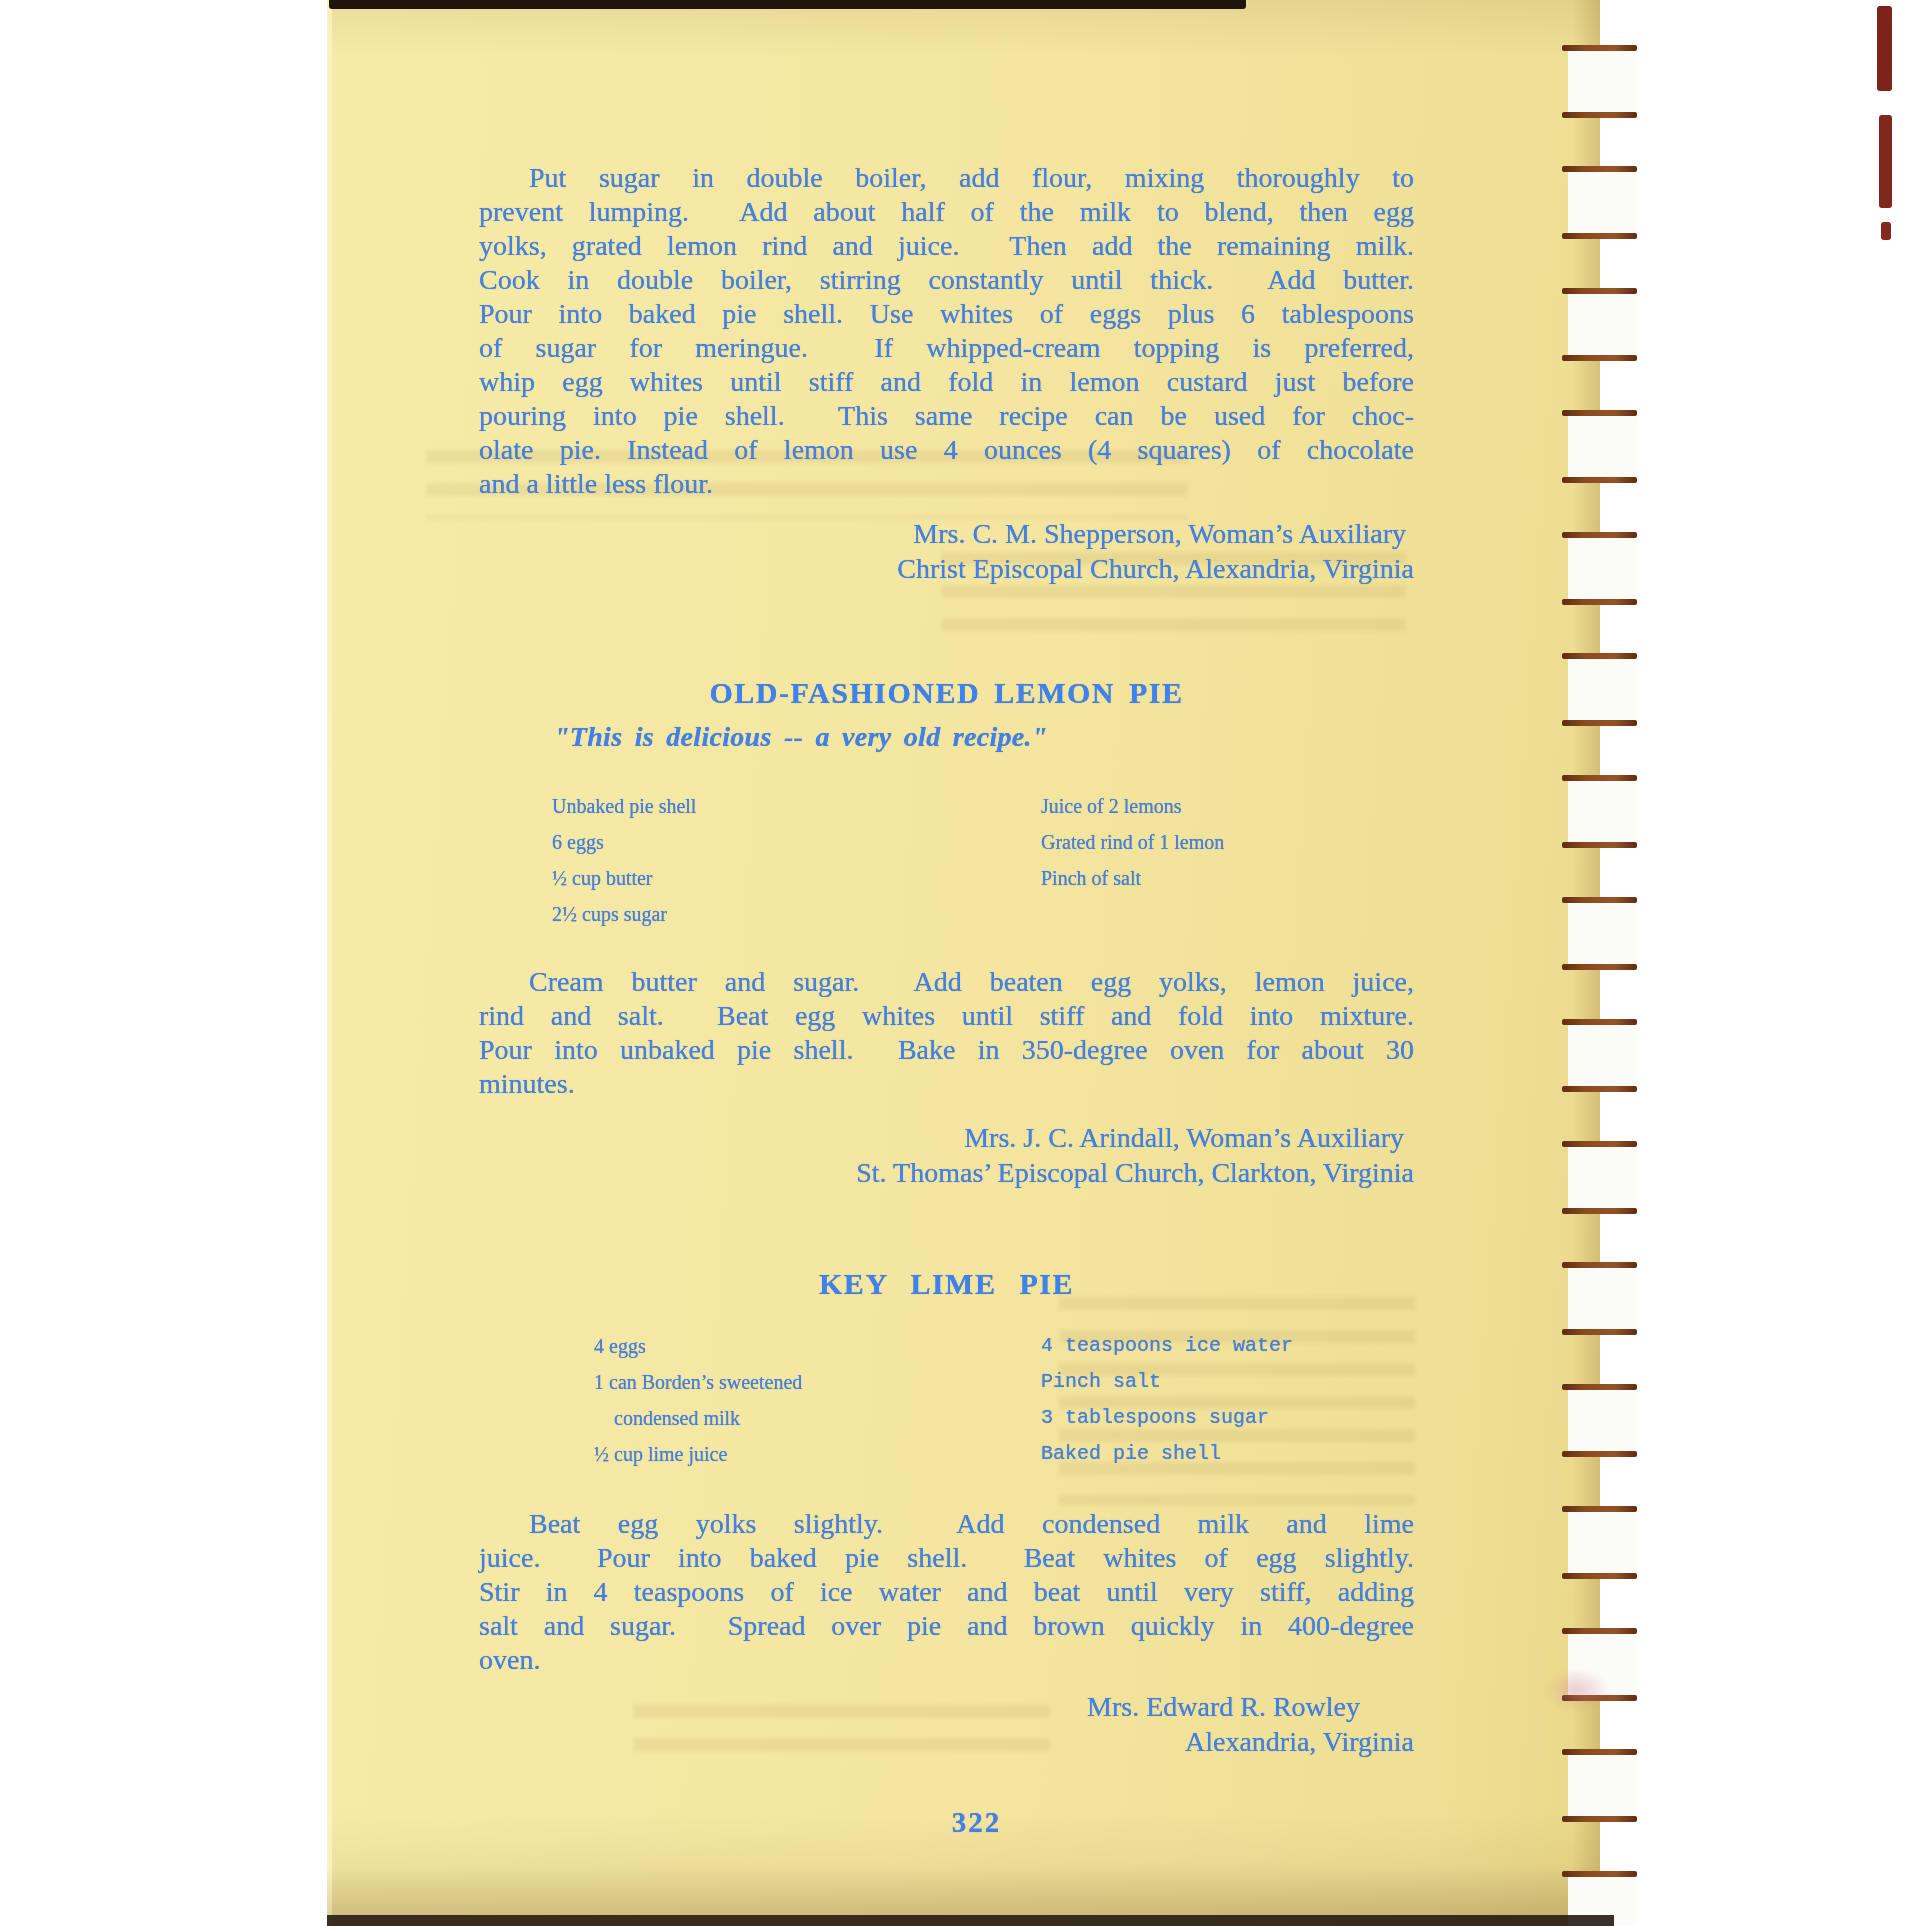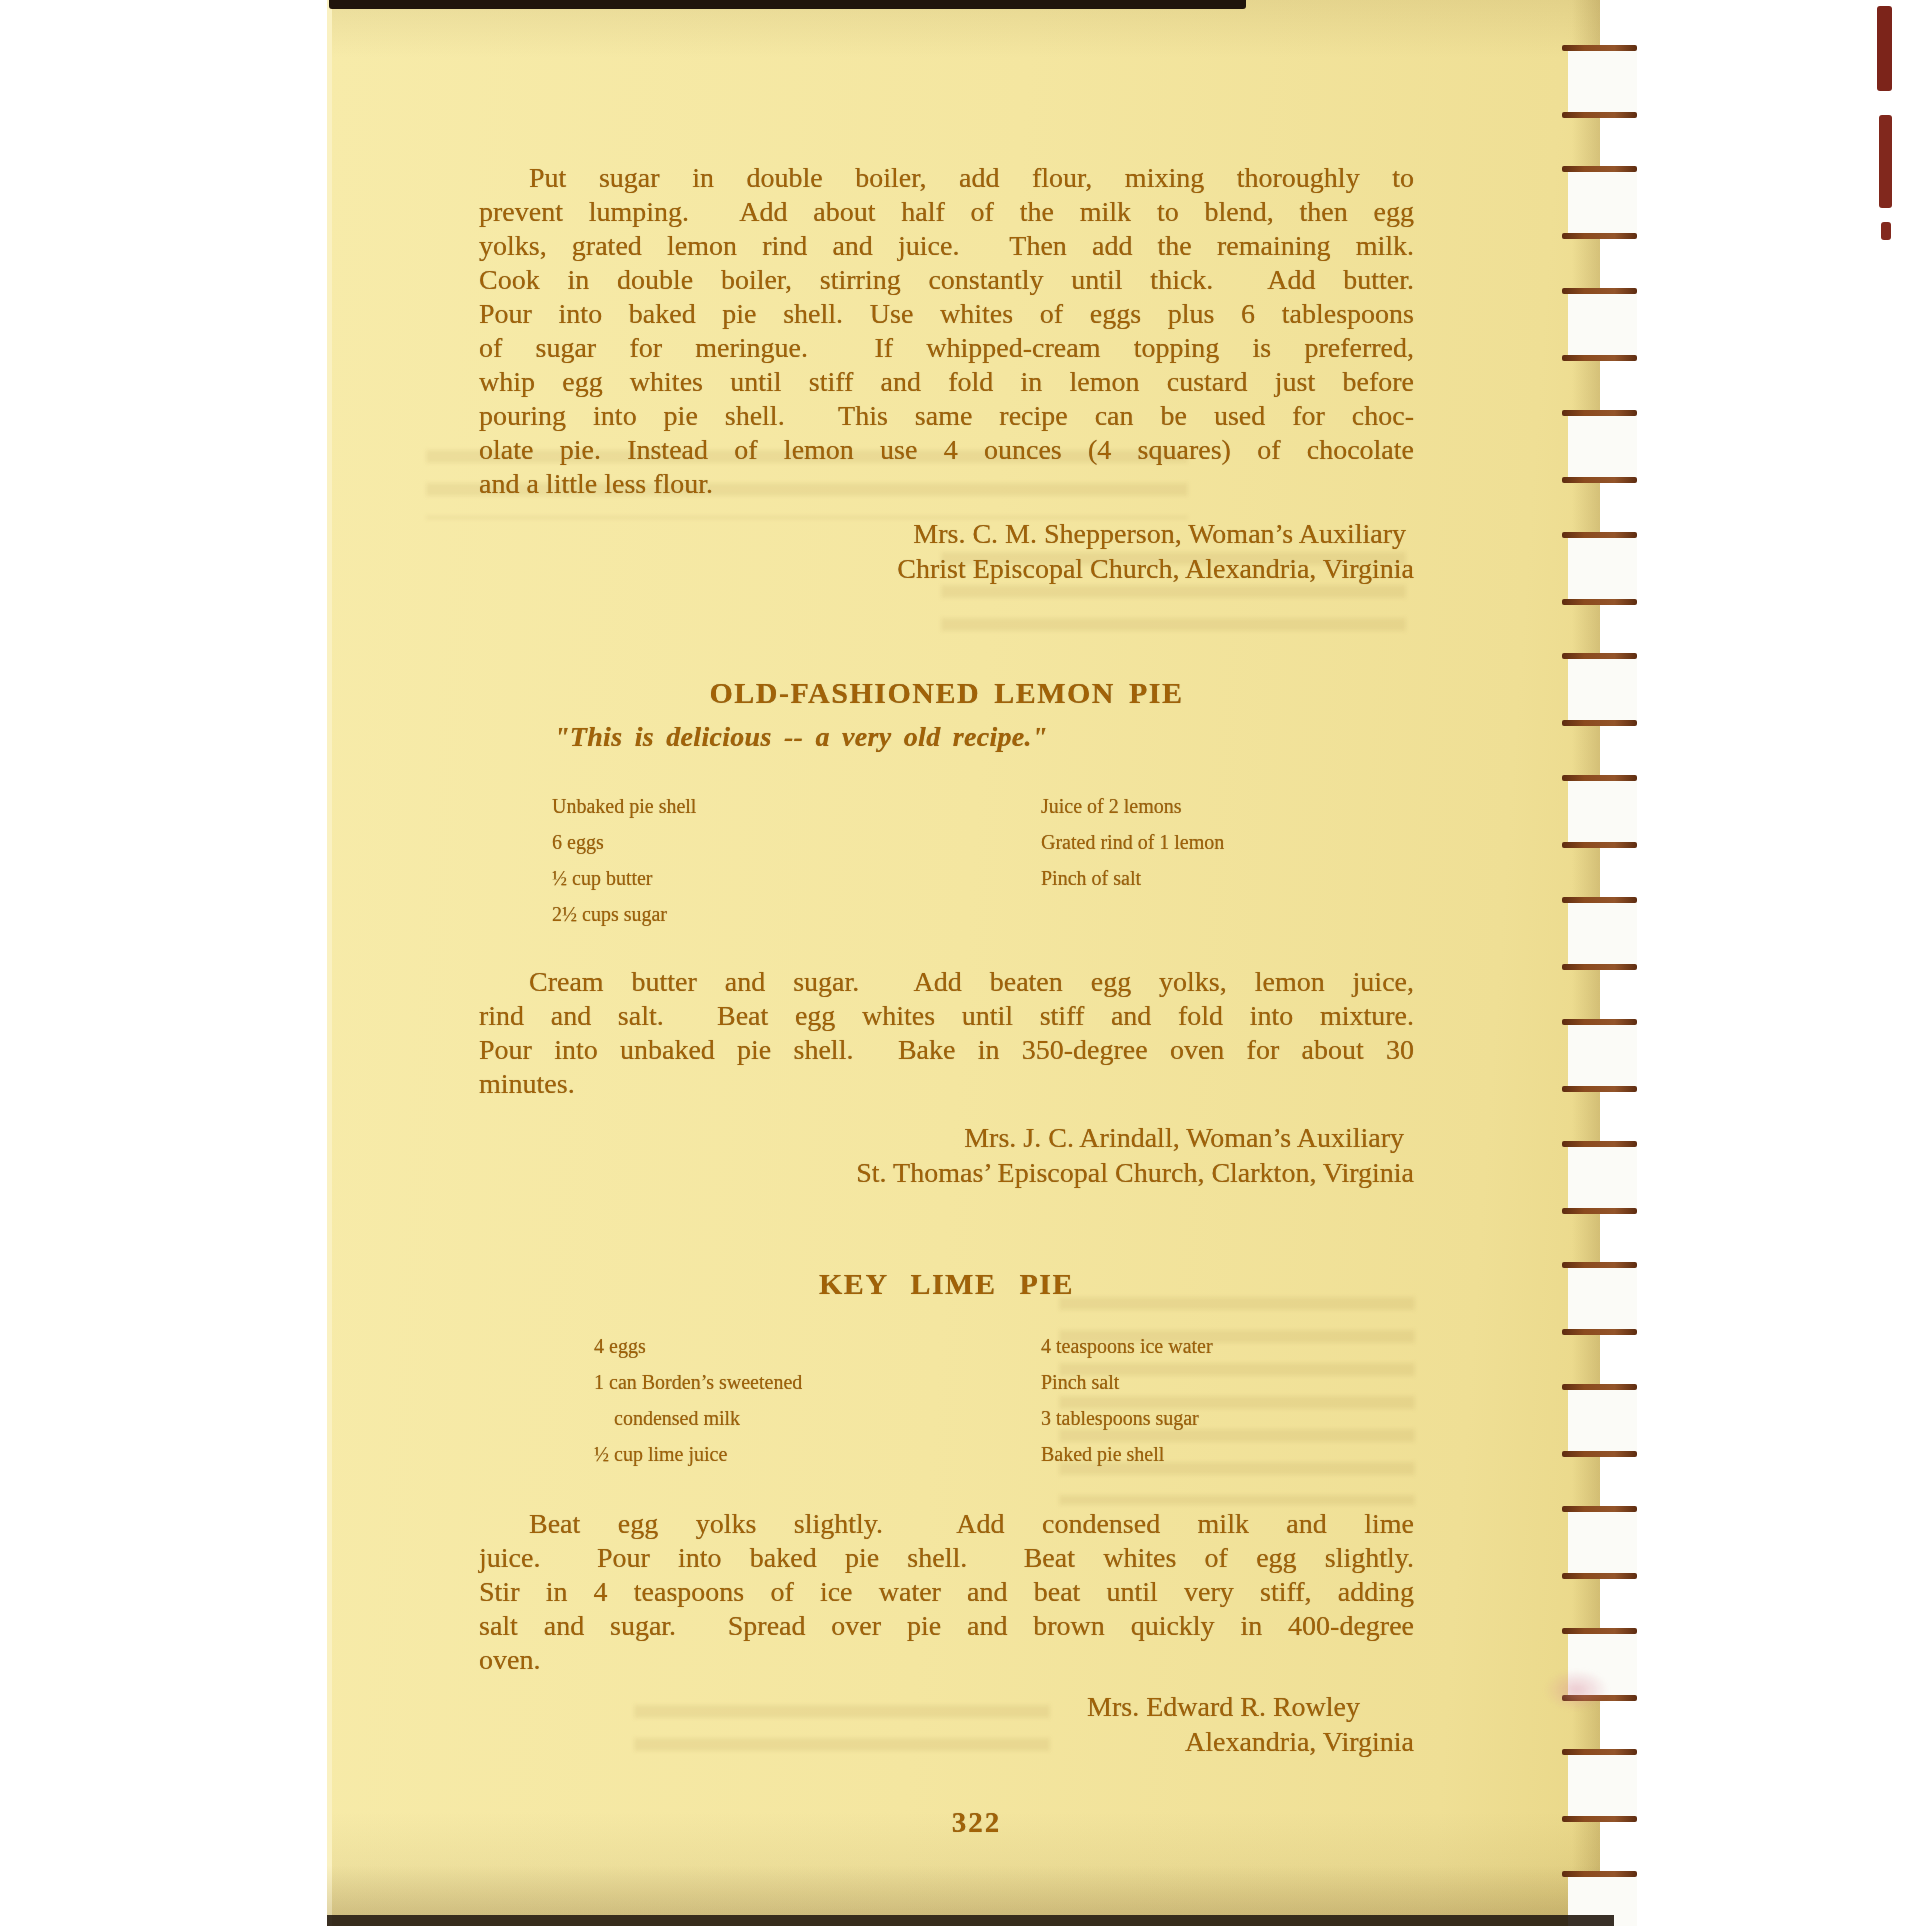--- a/index.html
+++ b/index.html
@@ -1,17 +1,17 @@
 <!DOCTYPE html>
 <html><head>
 <meta charset="utf-8">
 <style>
   html,body{margin:0;padding:0;background:#ffffff;}
   #stage{position:relative;width:1927px;height:1927px;overflow:hidden;background:#ffffff;
-         font-family:"Liberation Serif","DejaVu Serif",serif;color:#a16207;}
+         font-family:"Liberation Serif","DejaVu Serif",serif;color:#3b82f6;}
 
   
   .page{position:absolute;left:327px;top:0;width:1273px;height:1927px;
         background:linear-gradient(94deg,#f7eba9 0%,#f4e6a0 50%,#efdf95 88%,#e9d788 100%);}
   .page::before{content:"";position:absolute;inset:0;
         background:linear-gradient(180deg,rgba(120,90,30,.10) 0,rgba(120,90,30,0) 3%,
                    rgba(120,90,30,0) 94%,rgba(120,90,30,.14) 100%);}
   .page::after{content:"";position:absolute;top:0;right:0;width:28px;height:100%;
         background:linear-gradient(270deg,rgba(115,82,24,.20),rgba(115,82,24,0));}
   .page-left-edge{position:absolute;left:327px;top:0;width:5px;height:1927px;background:#faf1c2;}
@@ -38,21 +38,21 @@
   .rtitle{position:absolute;left:0;width:935px;text-align:center;font-weight:bold;
           font-size:30px;letter-spacing:1.5px;margin-top:11px;}
   #h1{top:665px;word-spacing:5px;} #h2{top:1256px;word-spacing:14px;}
 
   .quote{position:absolute;left:75px;top:721px;font-size:28px;font-style:italic;font-weight:bold;
          letter-spacing:0.3px;word-spacing:5px;}
 
   .ing{position:absolute;font-size:20px;line-height:36px;}
   .ing .line{text-align:left;}
   #ing1L{top:788px;left:73px;} #ing1R{top:788px;left:562px;}
-  #ing2L{top:1328px;left:115px;} #ing2R{top:1328px;left:562px;}
+  #ing2L{top:1328px;left:115px;} #ing2R{top:1328px;left:562px;font-family:Liberation Mono, monospace;}
 
   .folio{position:absolute;top:1806px;left:0;width:935px;text-align:center;font-weight:bold;
          font-size:29px;letter-spacing:2px;transform:translateX(30px);}
 
   
   .slot{position:absolute;left:1562px;width:75px;height:73px;}
   .slot i{display:block;}
   .slot .sb{position:absolute;left:0;width:100%;height:6px;border-radius:2px;
         background:linear-gradient(90deg,#5e2c10,#8a4a1e 30%,#93542a 70%,#5e2c10);}
   .slot .st{top:0;} .slot .sbb{bottom:0;}

